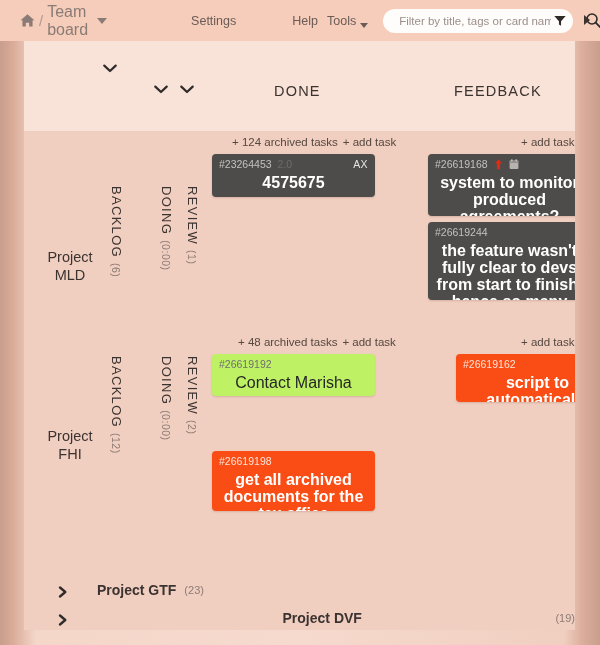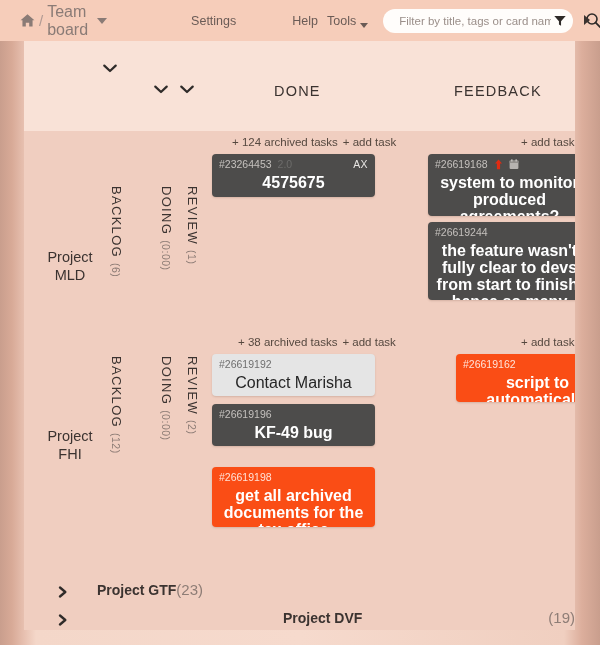--- a/index.html
+++ b/index.html
@@ -193,21 +193,21 @@
     position: absolute;
     width: 163px;
     border-radius: 4px;
     box-sizing: border-box;
     padding: 4px 7px 7px 7px;
     box-shadow: 0 1px 2px rgba(90,50,35,.18);
     cursor: pointer;
     overflow: hidden;
   }
   .card.dark  { background: #4d4c4b; }
-  .card.light { background: #e5e5e5; }
+  .card.light { background: #bef264; }
   .card.orange{ background: #fa4d15; }
 
   .card-top {
     display: flex;
     align-items: center;
     font-size: 10.5px;
     line-height: 13px;
     height: 13px;
   }
   .card.dark .card-id   { color: #c4c0bd; }
@@ -250,21 +250,22 @@
     width: 10px; height: 12px;
     margin-left: 34px;
   }
   .collapsed-row .cp-name {
     margin-left: 29px;
     font-size: 14px;
     color: #3b3330;
     font-weight: bold;
   }
   .collapsed-row .cp-count {
-    font-size: 15px;
+    margin-left: 8px;
+    font-size: 11px;
     color: #8e7d76;
   }
 </style>
 </head>
 <body>
 
 <div id="app">
 
   <div id="topbar">
 
@@ -410,41 +411,35 @@
           <span>BACKLOG</span><span class="cnt">(12)</span>
         </div>
         <div class="vcol" style="left:150px; top:25px;">
           <span>DOING</span><span class="cnt">(0:00)</span>
         </div>
         <div class="vcol" style="left:176px; top:25px;">
           <span>REVIEW</span><span class="cnt">(2)</span>
         </div>
 
         <div class="colactions" style="left:214px; top:5px;">
-          <span>+ 38 archived tasks</span><span class="gap"></span><span>+ add task</span>
+          <span>+ 48 archived tasks</span><span class="gap"></span><span>+ add task</span>
         </div>
         <div class="colactions" style="left:497px; top:5px;">
           <span>+ add task</span>
         </div>
 
         <div class="card light" style="left:188px; top:23px; height:42px;">
           <div class="card-top">
             <span class="card-id">#26619192</span>
           </div>
           <div class="card-title plain">Contact Marisha</div>
         </div>
 
-        <div class="card dark" style="left:188px; top:73px; height:42px;">
-          <div class="card-top">
-            <span class="card-id">#26619196</span>
-          </div>
-          <div class="card-title">KF-49 bug</div>
-        </div>
-
-        <div class="card orange" style="left:188px; top:136px; height:60px;">
+
+        <div class="card orange" style="left:188px; top:120px; height:60px;">
           <div class="card-top">
             <span class="card-id">#26619198</span>
           </div>
           <div class="card-title">get all archived documents for the tax office</div>
         </div>
 
 
         <div class="card orange" style="left:404px; top:23px; height:48px;margin-left:28px;">
           <div class="card-top">
             <span class="card-id">#26619162</span>

